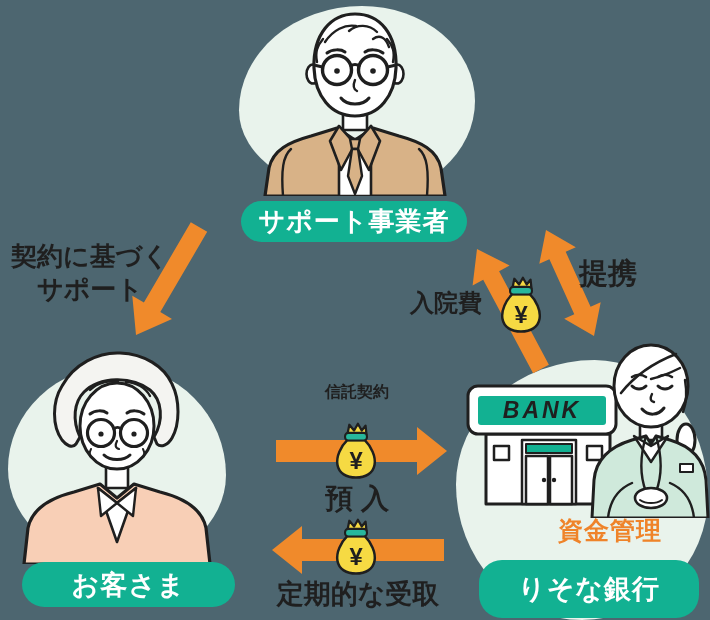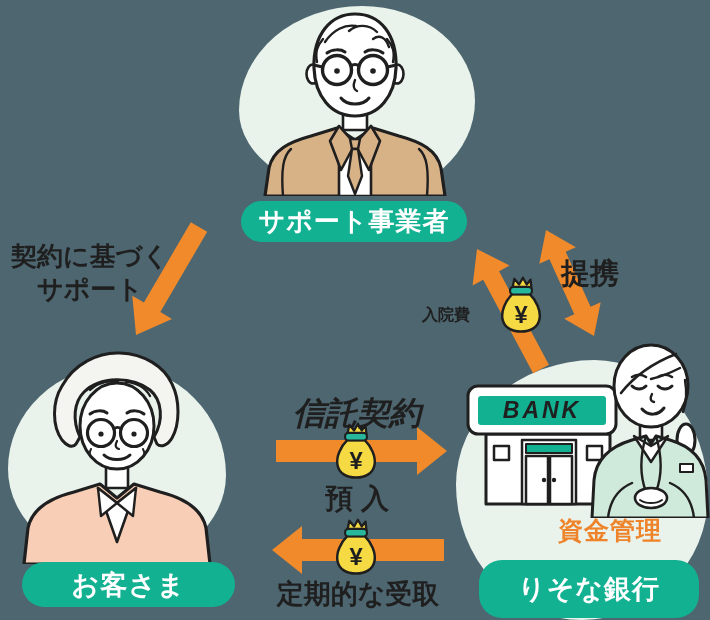--- a/index.html
+++ b/index.html
@@ -21,25 +21,25 @@
   .pill{
     position:absolute;background:var(--green,#12b192);color:#fff;
     font-weight:700;display:flex;align-items:center;justify-content:center;
     letter-spacing:1px;
   }
   #pill-support{left:241px;top:201px;width:226px;height:41px;border-radius:21px;font-size:26px;}
   #pill-customer{left:22px;top:562px;width:213px;height:45px;border-radius:23px;font-size:27px;}
   #pill-resona{left:479px;top:560px;width:220px;height:58px;border-radius:23px;font-size:27px;}
   .label{position:absolute;color:var(--ink,#1f1f1f);font-weight:800;text-align:center;}
   #lbl-contract{left:6px;top:240px;width:168px;font-size:26px;line-height:1.25;}
-  #lbl-trust{left:276px;top:392px;width:162px;font-size:32px;font-style:italic;}
+  #lbl-trust{left:276px;top:382px;width:162px;font-size:16px;}
   #lbl-deposit{left:308px;top:480px;width:98px;font-size:28px;letter-spacing:8px;text-indent:8px;}
   #lbl-periodic{left:272px;top:576px;width:172px;font-size:27px;}
-  #lbl-hospital{left:388px;top:286px;width:116px;font-size:16px;line-height:1.38;margin-top:18px;}
-  #lbl-partner{left:552px;top:254px;width:76px;font-size:29px;}
+  #lbl-hospital{left:388px;top:286px;width:116px;font-size:24px;line-height:1.38;}
+  #lbl-partner{left:570px;top:254px;width:76px;font-size:29px;}
   #lbl-funds{left:530px;top:514px;width:160px;font-size:25px;color:var(--orange-text,#ef8329);letter-spacing:1px;}
 </style>
 </head>
 <body>
 
 <div class="canvas">
 
   <div class="blob" id="blob-top"></div>
   <div class="blob" id="blob-left"></div>
   <div class="blob" id="blob-right"></div>

